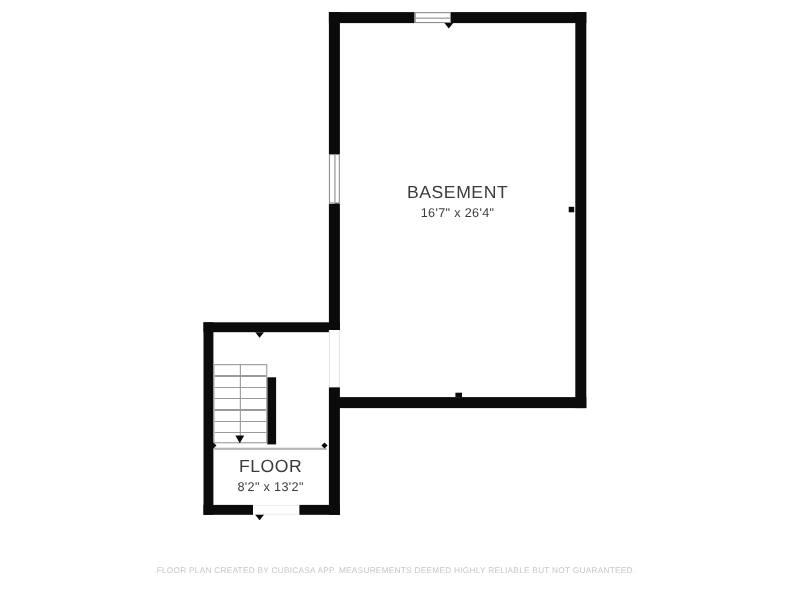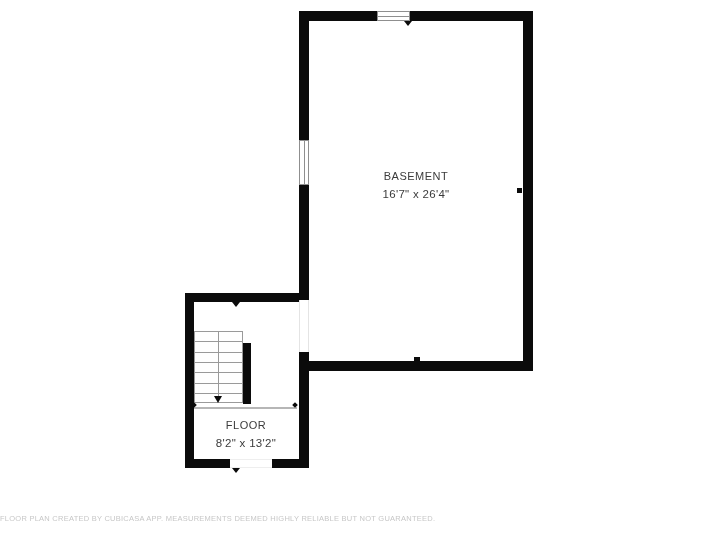--- a/index.html
+++ b/index.html
@@ -25,23 +25,23 @@
   .stair-arrow{position:absolute;left:214px;top:396px;width:0;height:0;
                border-left:4.5px solid transparent;border-right:4.5px solid transparent;
                border-top:7px solid var(--wall);}
   .separator{position:absolute;left:194px;top:407px;width:103px;height:2px;background:var(--separator);}
   .tick-sq{position:absolute;background:var(--wall);}
   .tick-tri{position:absolute;width:0;height:0;
             border-left:4px solid transparent;border-right:4px solid transparent;
             border-top:5px solid var(--wall);}
   .tick-diamond{position:absolute;width:4px;height:4px;background:var(--wall);transform:rotate(45deg);}
   .room-label{position:absolute;text-align:center;color:var(--label-text);}
-  .room-label .room-name{font-size:11px;letter-spacing:0.5px;line-height:14px;}
+  .room-label .room-name{font-size:16px;letter-spacing:0.5px;line-height:14px;}
   .room-label .room-dims{font-size:11.5px;letter-spacing:0.3px;line-height:14px;margin-top:4px;}
-  .footer{position:absolute;left:0;right:0;top:514px;
+  .footer{position:absolute;left:0;right:0;top:514px;text-align:center;
           font-size:7.5px;letter-spacing:0.25px;color:var(--footer-text);}
 </style>
 </head>
 <body>
 
 <div class="plan">
 
   <div class="wall" style="left:299px;top:11px;width:78px;height:10px"></div>
   <div class="wall" style="left:410px;top:11px;width:123px;height:10px"></div>
   <div class="wall" style="left:523px;top:11px;width:10px;height:360px"></div>

